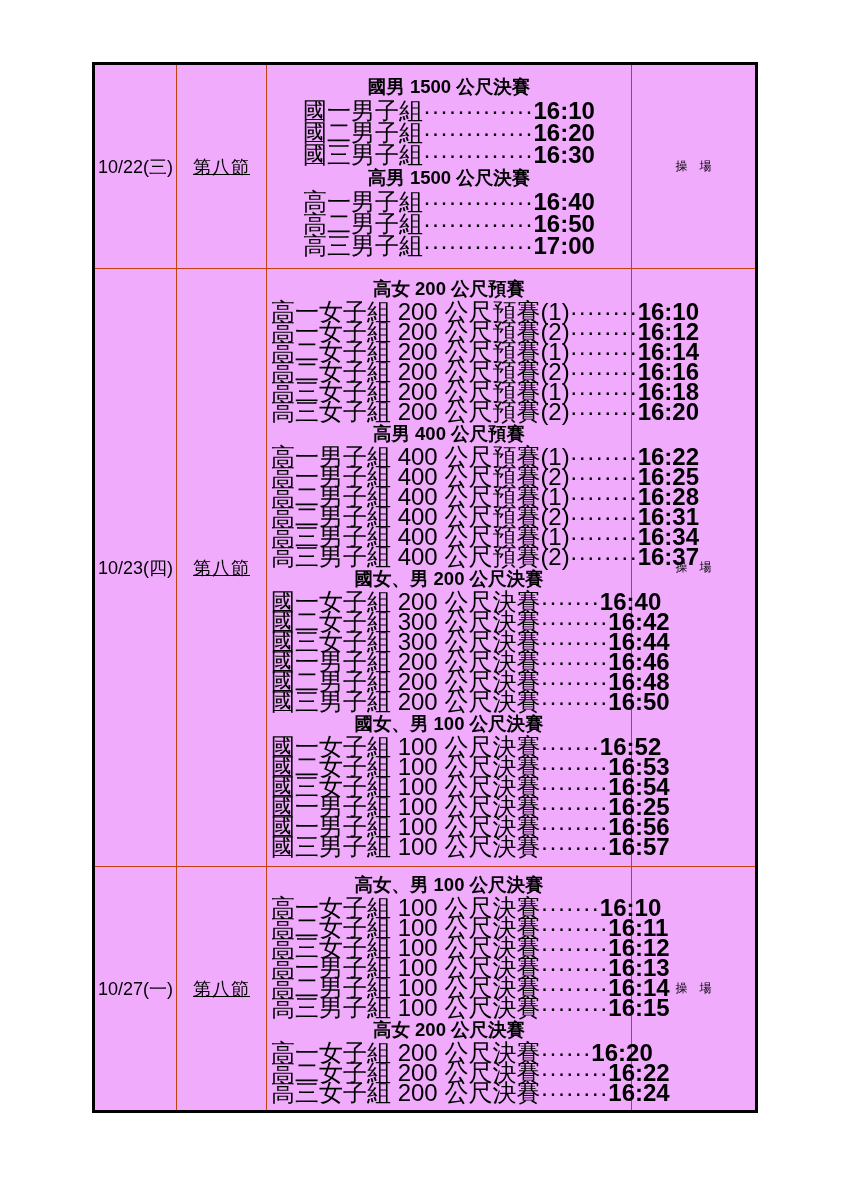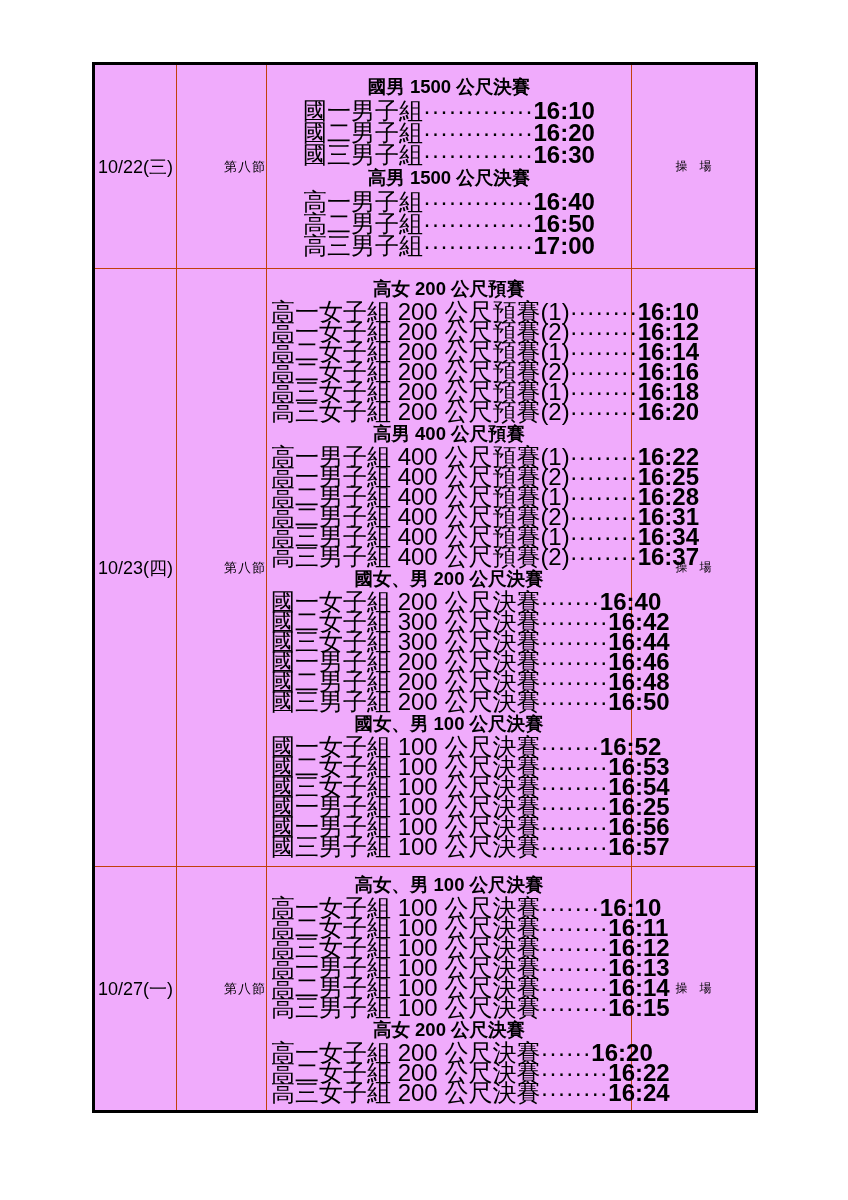--- a/index.html
+++ b/index.html
@@ -32,23 +32,24 @@
   tr.day-row:nth-child(2) { height: 598px; }
   tr.day-row:nth-child(3) { height: 245px; }
 
   td.date-cell {
     text-align: center;
     font-size: 18px;
     padding: 0 1px;
     white-space: nowrap;
   }
   td.session-cell {
-    text-align: right;
-    font-size: 13px;
+    text-align: center;
+    font-size: 18px;
     letter-spacing: 1px;
+    text-decoration: underline;
   }
   td.location-cell {
     text-align: center;
     font-size: 12px;
   }
   td.events-cell {
     text-align: center;
     padding: 4px 4px;
   }
   .section-title {

